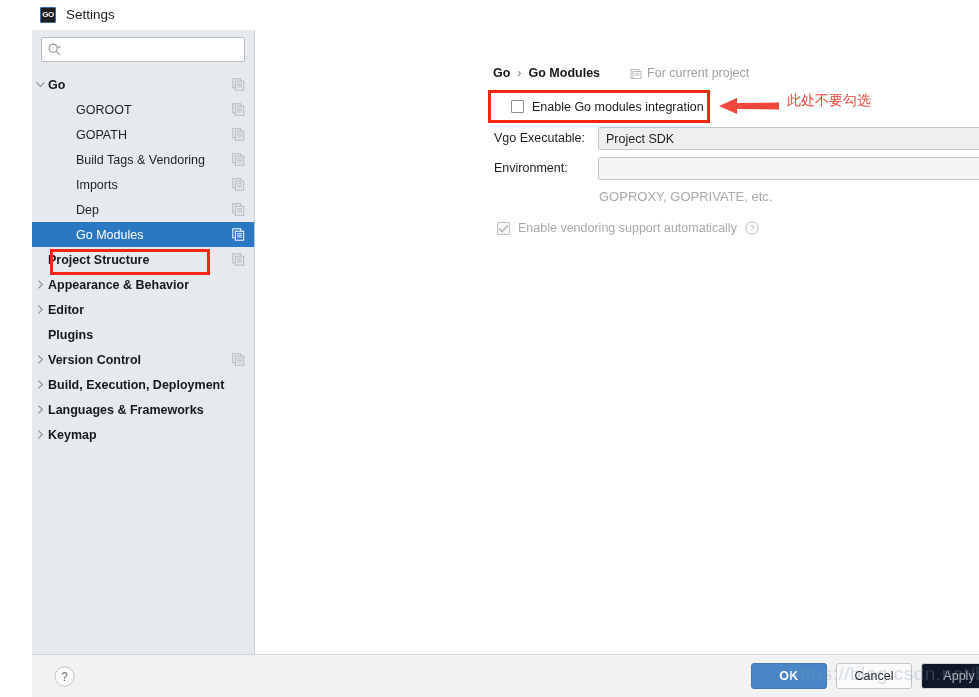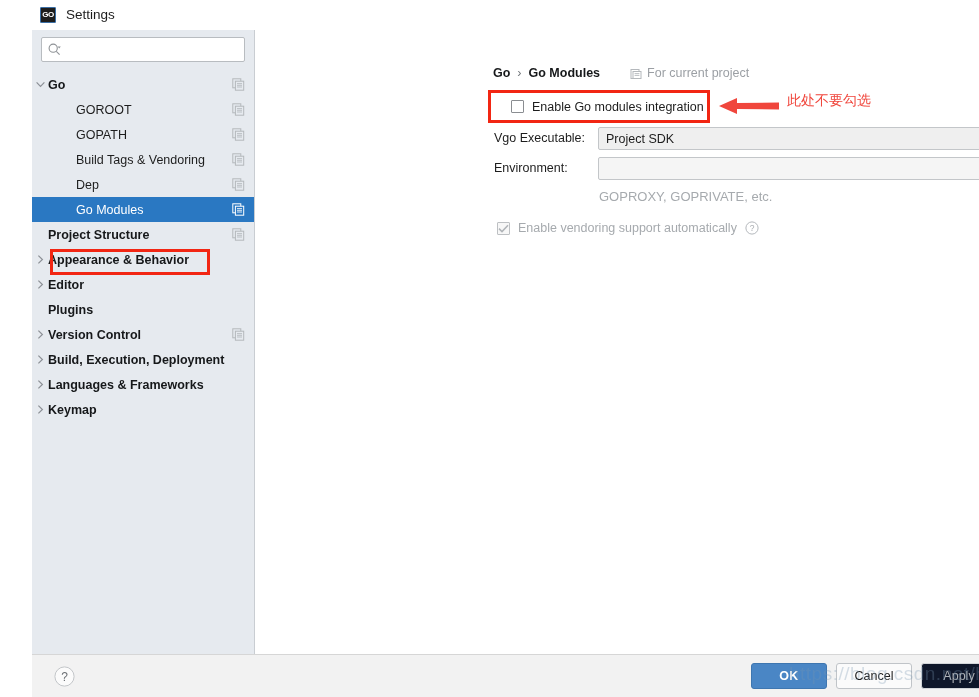--- a/index.html
+++ b/index.html
@@ -402,20 +402,31 @@
               <svg width="13" height="13" viewBox="0 0 13 13">
                 <rect x="0.8" y="0.8" width="8" height="9" fill="none" stroke="#b4b8bc" stroke-width="1"></rect>
                 <rect x="3.4" y="3.2" width="8.3" height="9" fill="#e6eaef" stroke="#b4b8bc" stroke-width="1"></rect>
                 <path d="M5 5.6 h5 M5 7.3 h5 M5 9 h5" stroke="#b4b8bc" stroke-width="0.85"></path>
               </svg>
             </span>
           </div>
           <div class="tree-row lvl1">
             <span class="twisty"></span>
             <span class="tree-label">Build Tags &amp; Vendoring</span>
+            <span class="copy-icon">
+              <svg width="13" height="13" viewBox="0 0 13 13">
+                <rect x="0.8" y="0.8" width="8" height="9" fill="none" stroke="#b4b8bc" stroke-width="1"></rect>
+                <rect x="3.4" y="3.2" width="8.3" height="9" fill="#e6eaef" stroke="#b4b8bc" stroke-width="1"></rect>
+                <path d="M5 5.6 h5 M5 7.3 h5 M5 9 h5" stroke="#b4b8bc" stroke-width="0.85"></path>
+              </svg>
+            </span>
+          </div>
+          <div class="tree-row lvl1">
+            <span class="twisty"></span>
+            <span class="tree-label">Imports</span>
             <span class="copy-icon">
               <svg width="13" height="13" viewBox="0 0 13 13">
                 <rect x="0.8" y="0.8" width="8" height="9" fill="none" stroke="#b4b8bc" stroke-width="1"></rect>
                 <rect x="3.4" y="3.2" width="8.3" height="9" fill="#e6eaef" stroke="#b4b8bc" stroke-width="1"></rect>
                 <path d="M5 5.6 h5 M5 7.3 h5 M5 9 h5" stroke="#b4b8bc" stroke-width="0.85"></path>
               </svg>
             </span>
           </div>
           <div class="tree-row lvl1">
             <span class="twisty"></span>

